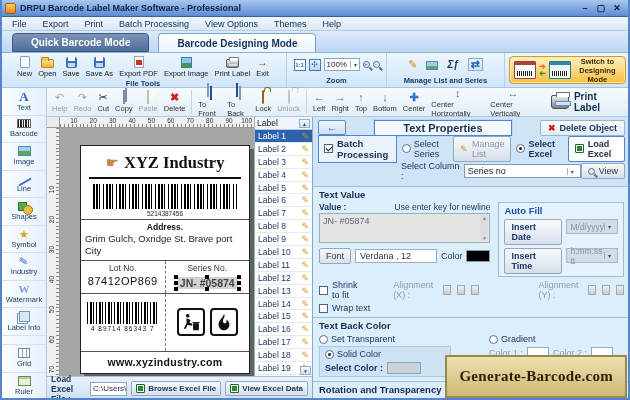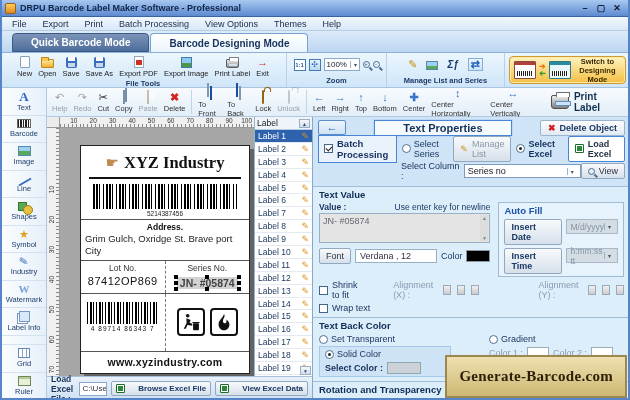--- a/index.html
+++ b/index.html
@@ -7,21 +7,21 @@
 body{position:relative;font-family:"Liberation Sans",sans-serif;background:#cfe3f5;border-left:2px solid #5585c8;border-right:2px solid #5585c8;border-bottom:2px solid #5585c8}
 
 .titlebar{position:absolute;top:0;left:-2px;right:-2px;height:17px;background:linear-gradient(#a8c8f0,#5d8ad0);display:flex;align-items:center;padding:0 5px;border-bottom:1px solid #3a62a0}
 .app-ic{width:11px;height:11px;background:linear-gradient(#ffd060,#e08820);border:1px solid #a05c10;border-radius:2px;margin-right:4px}
 .title{font-size:9px;font-weight:bold;color:#10244a;flex:1}
 .winbtn{width:16px;text-align:center;font-size:9px;color:#101a30;font-weight:bold;cursor:default}
 
 .menubar{position:absolute;top:17px;height:14px;left:-2px;right:-2px;background:linear-gradient(#f2f8fe,#d8e8f8);display:flex;align-items:center;padding-left:4px;border-bottom:1px solid #b8cce0}
 .menu-item{font-size:9px;color:#1a2a4a;padding:0 8px}
 
-.tabrow{position:absolute;top:31px;height:22px;left:-2px;right:-2px;background:linear-gradient(#dcebfa,#bcd6f0);display:flex;align-items:flex-end;padding-left:12px;gap:1px;border-bottom:1px solid #8fb0d8}
+.tabrow{position:absolute;top:31px;height:22px;left:-2px;right:-2px;background:linear-gradient(#dcebfa,#bcd6f0);display:flex;align-items:flex-end;padding-left:12px;gap:9px;border-bottom:1px solid #8fb0d8}
 .tab{height:19px;border-radius:4px 4px 0 0;display:flex;align-items:center;padding:0 18px;font-size:10px;font-weight:bold}
 .tab-quick{background:linear-gradient(#7d94b8,#4d6d9a);color:#fff;border:1px solid #3a5a88}
 .tab-design{background:linear-gradient(#ffffff,#eaf4fd);color:#16325c;border:1px solid #7aa0cc;border-bottom:none}
 
 .ribbon{position:absolute;top:53px;height:35px;left:-2px;right:-2px;background:linear-gradient(#ecf6fe,#cfe5f8);border-bottom:1px solid #a8c4e0;display:flex}
 .rgroup{display:flex;flex-direction:column;border-right:1px solid #b8d0e8;padding:1px 2px 0}
 .rbtns{flex:1;display:flex;align-items:center;justify-content:center}
 .rbtn{display:flex;flex-direction:column;align-items:center;justify-content:flex-end;padding:0 3px;font-size:7.5px;color:#222;gap:1px;height:24px}
 .rlabel{text-align:center;font-size:7.5px;font-weight:bold;color:#1c3a68;padding:1px 0 2px}
 .ic{display:inline-flex;align-items:center;justify-content:center}
@@ -186,21 +186,21 @@
 .scrow{display:flex;align-items:center;gap:4px;margin-top:3px}
 .grayswatch{width:34px;height:12px;background:#ccd2d8;border:1px solid #8aa;flex:none}
 .whiteswatch{width:22px;height:11px;background:#fff;border:1px solid #9ab;flex:none}
 .dimtext{color:#8a9ab0}
 .fmsel{flex:1;background:#fde047;border:1px solid #a0aab4;color:#6a7684;display:flex;align-items:center;height:14px;padding:0 3px;font-size:8.5px;max-width:128px}
 .rt-row{display:flex;align-items:center;gap:5px;padding:2px 0 1px}
 .wm{position:absolute;right:3px;bottom:2px;background:linear-gradient(#eee0b0,#cdb874);border:2px solid #9a8850;font-family:"Liberation Serif",serif;font-weight:bold;font-size:15px;color:#2e2008;padding:11px 12px;letter-spacing:.3px}
 
 .bottombar{position:absolute;left:45px;bottom:-2px;width:265px;height:24px;background:linear-gradient(#e8f1fa,#cfe0f2);border-top:1px solid #a8c0d8;display:flex;align-items:center;gap:4px;padding:0 4px;font-size:8.5px;font-weight:bold;color:#1a3358}
 .pathbox{width:66px;height:14px;background:#fff;border:1px solid #8aa8c8;font-size:8px;color:#334;padding:1px 2px;font-weight:normal;overflow:hidden;white-space:nowrap}
-.bbtn{background:linear-gradient(#f8fafc,#d6e0ea);border:1px solid #90a8c0;border-radius:2px;padding:2px 4px;font-size:8px;font-weight:bold;color:#1c3a66;display:flex;align-items:center;gap:13px;white-space:nowrap}
+.bbtn{background:linear-gradient(#f8fafc,#d6e0ea);border:1px solid #90a8c0;border-radius:2px;padding:2px 4px;font-size:8px;font-weight:bold;color:#1c3a66;display:flex;align-items:center;gap:3px;white-space:nowrap}
 </style>
 </head>
 <body>
 
 <div class="titlebar">
   <span class="app-ic"></span>
   <span class="title">DRPU Barcode Label Maker Software - Professional</span>
   <span class="winbtn">–</span>
   <span class="winbtn">▢</span>
   <span class="winbtn">✕</span>

